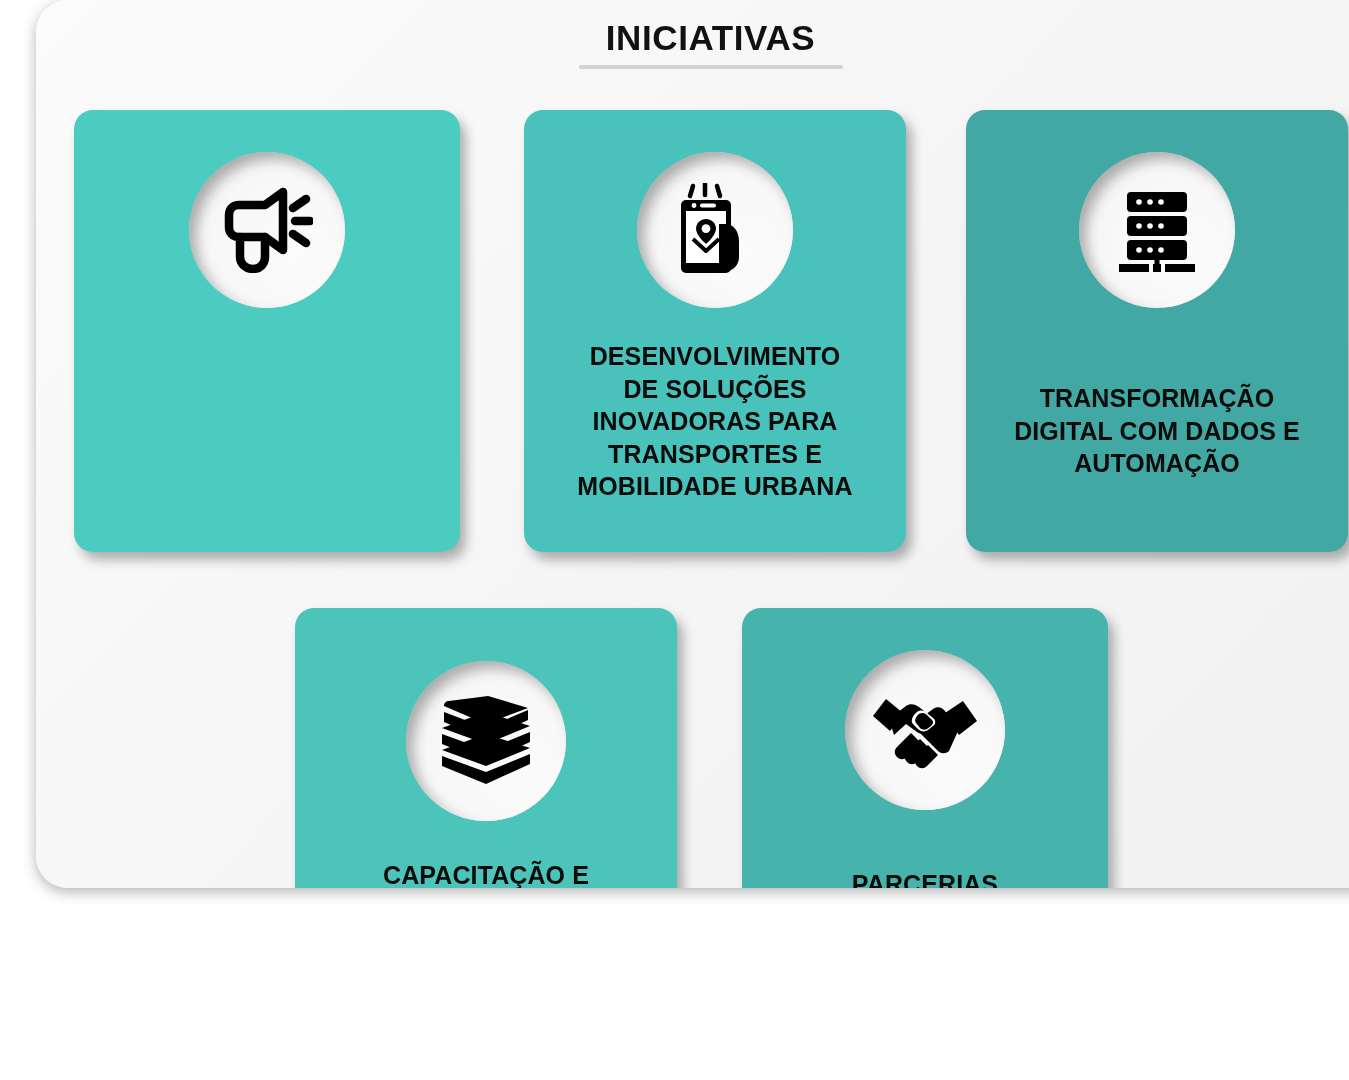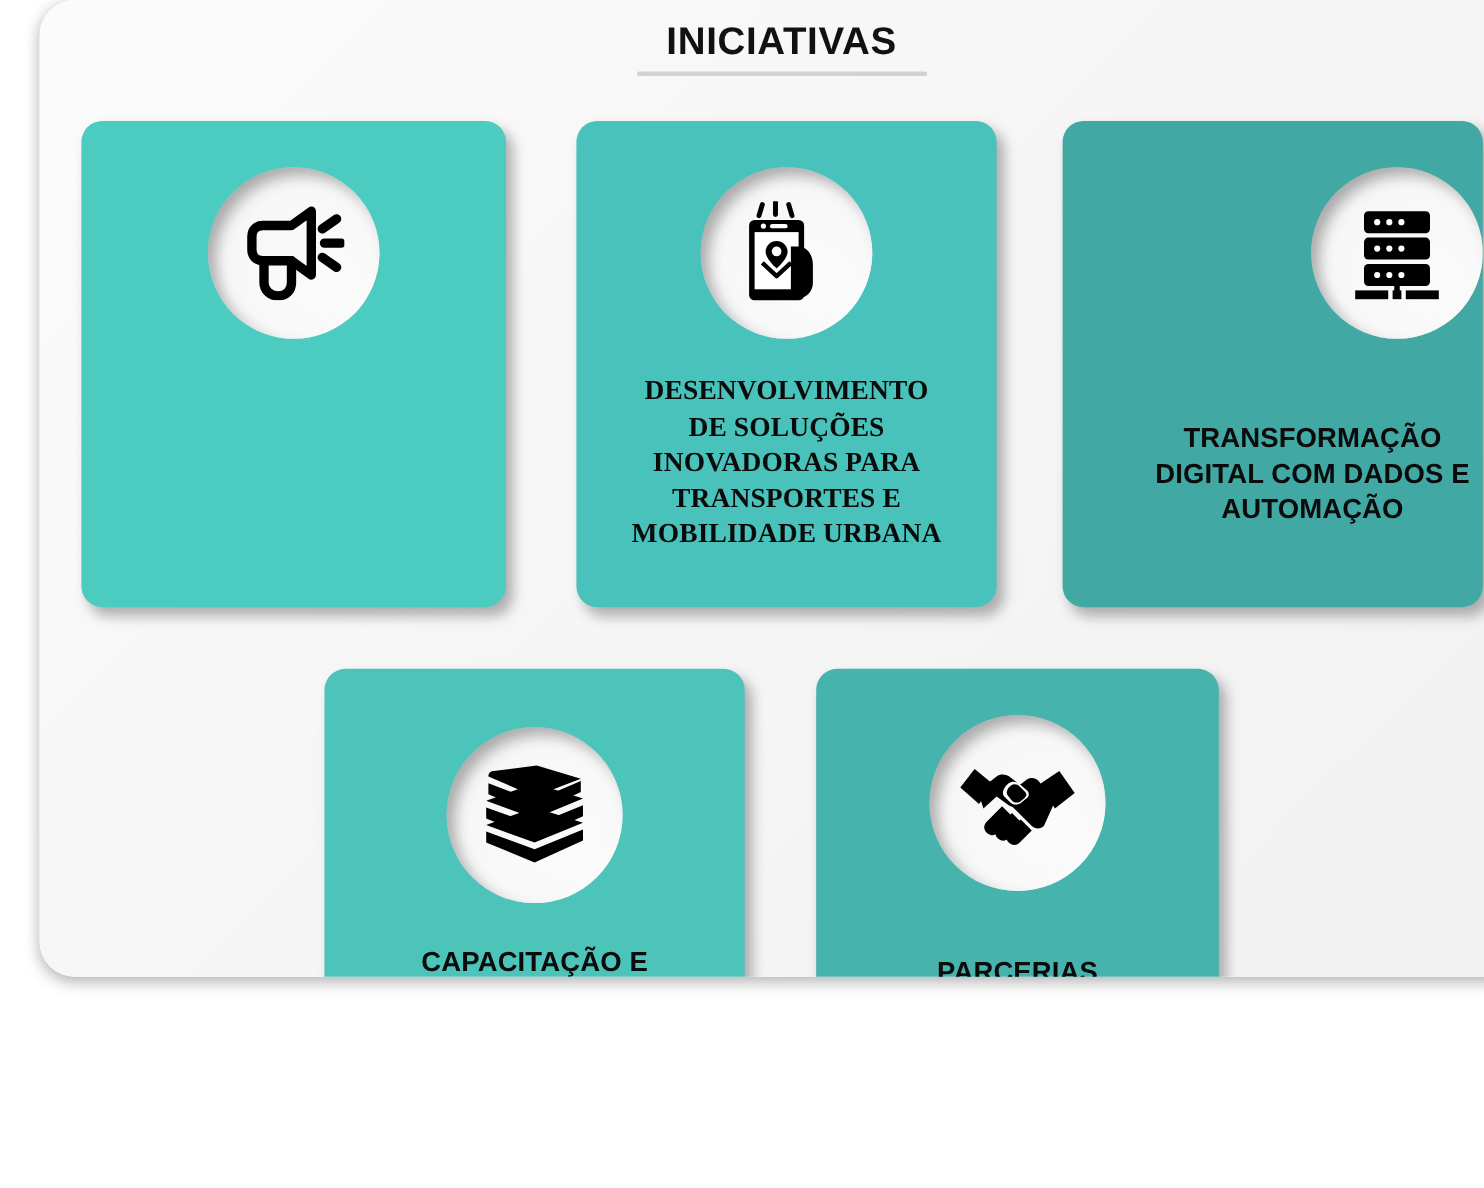--- a/index.html
+++ b/index.html
@@ -84,21 +84,21 @@
     font-weight: bold;
     font-size: 25px;
     line-height: 1.30;
     letter-spacing: 0.1px;
     padding: 0 12px;
     white-space: pre-line;
   }
 
   
   #card-0 { left: 38px;   top: 110px; width: 386px; height: 442px; }
-  #card-1 { left: 488px;  top: 110px; width: 382px; height: 442px; font-family: Liberation Serif, serif; }
+  #card-1 { left: 488px;  top: 110px; width: 382px; height: 442px; }
   #card-2 { left: 930px;  top: 110px; width: 382px; height: 442px; }
   #card-3 { left: 259px;  top: 608px; width: 382px; height: 424px; justify-content: center; }
   #card-4 { left: 706px;  top: 608px; width: 366px; height: 424px; }
 
   #card-0 .icon-circle { margin-top: 42px; }
   #card-1 .icon-circle { margin-top: 42px; }
   #card-2 .icon-circle { margin-top: 42px; }
   #card-3 .icon-circle { margin-top: 42px; width: 160px; height: 160px; }
   #card-4 .icon-circle { margin-top: 42px; width: 160px; height: 160px; }
 
@@ -155,21 +155,21 @@
         </svg>
       </span>
     </div>
     <div class="card-text">DESENVOLVIMENTO
 DE SOLUÇÕES
 INOVADORAS PARA
 TRANSPORTES E
 MOBILIDADE URBANA</div>
   </div>
 
-  <div class="card" id="card-2" style="background: rgb(65, 168, 163); align-items: flex-end;">
+  <div class="card" id="card-2" style="background: rgb(65, 168, 163);">
     <div class="icon-circle">
       <span>
         <svg width="92" height="86" viewBox="0 0 92 86" fill="none">
           <rect x="16" y="5" width="60" height="20" rx="4" fill="#000"></rect>
           <circle cx="28" cy="15" r="2.8" fill="#fff"></circle>
           <circle cx="39" cy="15" r="2.8" fill="#fff"></circle>
           <circle cx="50" cy="15" r="2.8" fill="#fff"></circle>
           <rect x="16" y="29" width="60" height="20" rx="4" fill="#000"></rect>
           <circle cx="28" cy="39" r="2.8" fill="#fff"></circle>
           <circle cx="39" cy="39" r="2.8" fill="#fff"></circle>

